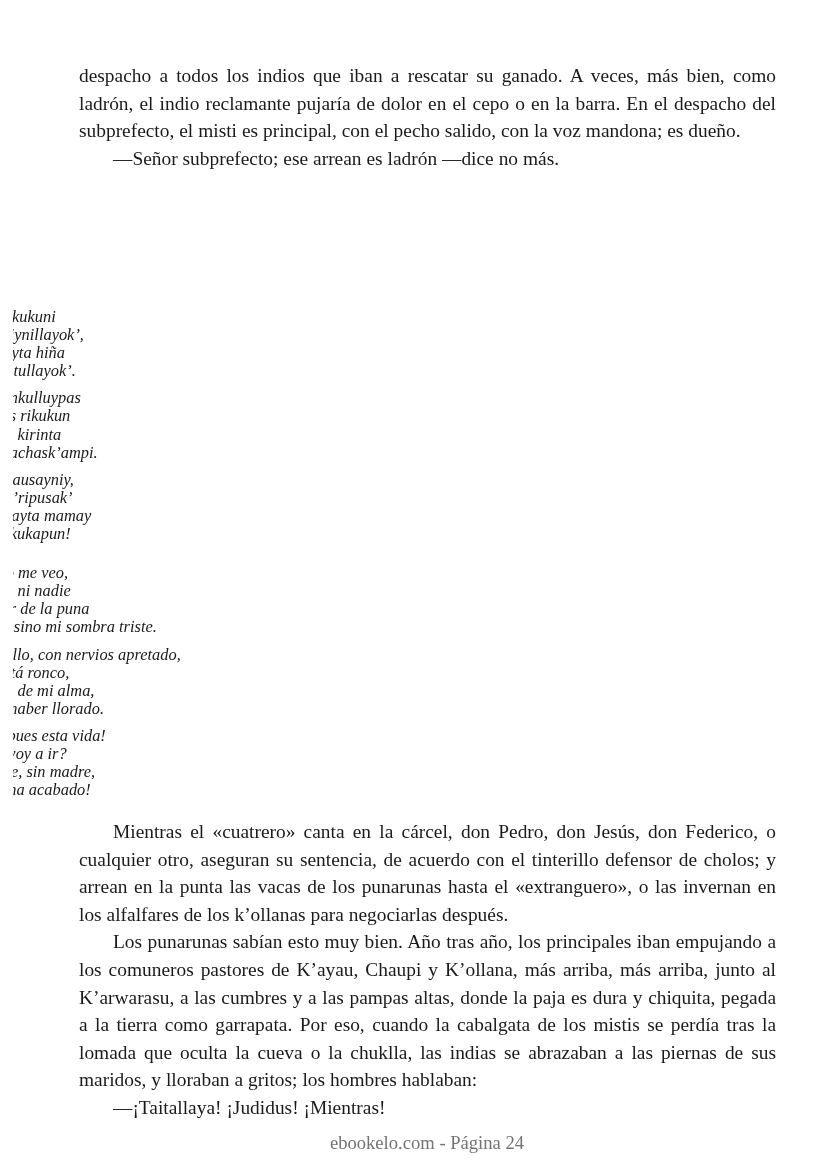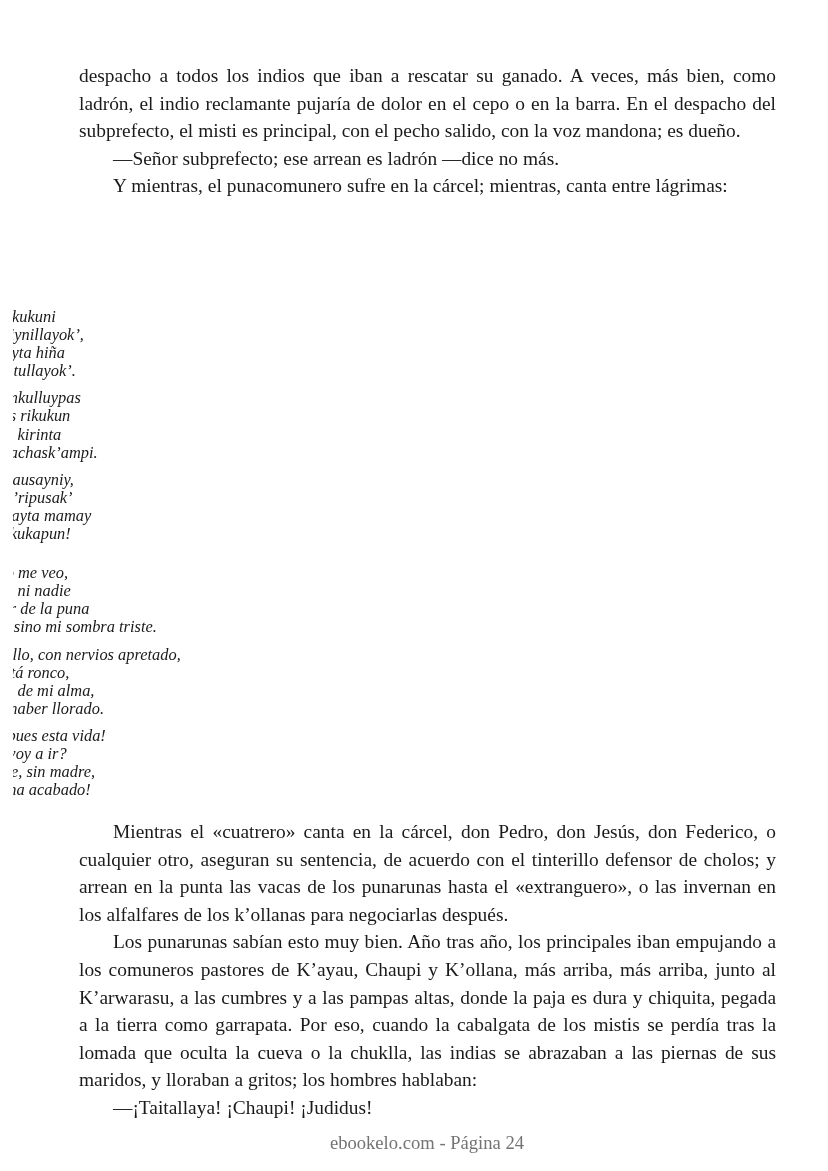--- a/index.html
+++ b/index.html
@@ -90,21 +90,20 @@
   }
 </style>
 </head>
 <body>
 
 <div class="page">
 
   <div class="prose-block" style="top:62px;">
     <p class="para first">despacho a todos los indios que iban a rescatar su ganado. A veces, más bien, como ladrón, el indio reclamante pujaría de dolor en el cepo o en la barra. En el despacho del subprefecto, el misti es principal, con el pecho salido, con la voz mandona; es dueño.</p>
     <p class="para">—Señor subprefecto; ese arrean es ladrón —dice no más.</p>
-    <p class="para">Y mientras, el punacomunero sufre en la cárcel; mientras, canta entre lágrimas:</p>
   </div>
 
   <div class="poem-clip">
     <div class="poem-inner">
 
       <div class="stanza">
         <div class="verse"> rikukuni</div>
         <div class="verse">juiynillayok’,</div>
         <div class="verse">rayta hiña</div>
         <div class="verse">antullayok’.</div>
@@ -144,18 +143,18 @@
         <div class="verse">dre, sin madre,</div>
         <div class="verse">e ha acabado!</div>
       </div>
 
     </div>
   </div>
 
   <div class="prose-block" style="top:818px;">
     <p class="para">Mientras el «cuatrero» canta en la cárcel, don Pedro, don Jesús, don Federico, o cualquier otro, aseguran su sentencia, de acuerdo con el tinterillo defensor de cholos; y arrean en la punta las vacas de los punarunas hasta el «extranguero», o las invernan en los alfalfares de los k’ollanas para negociarlas después.</p>
     <p class="para">Los punarunas sabían esto muy bien. Año tras año, los principales iban empujando a los comuneros pastores de K’ayau, Chaupi y K’ollana, más arriba, más arriba, junto al K’arwarasu, a las cumbres y a las pampas altas, donde la paja es dura y chiquita, pegada a la tierra como garrapata. Por eso, cuando la cabalgata de los mistis se perdía tras la lomada que oculta la cueva o la chuklla, las indias se abrazaban a las piernas de sus maridos, y lloraban a gritos; los hombres hablaban:</p>
-    <p class="para">—¡Taitallaya! ¡Chaupi! ¡Judidus!</p>
+    <p class="para">—¡Taitallaya! ¡Judidus! ¡Mientras!</p>
   </div>
 
   <div class="footer">ebookelo.com - Página 24</div>
 
 </div>
 
 </body></html>

